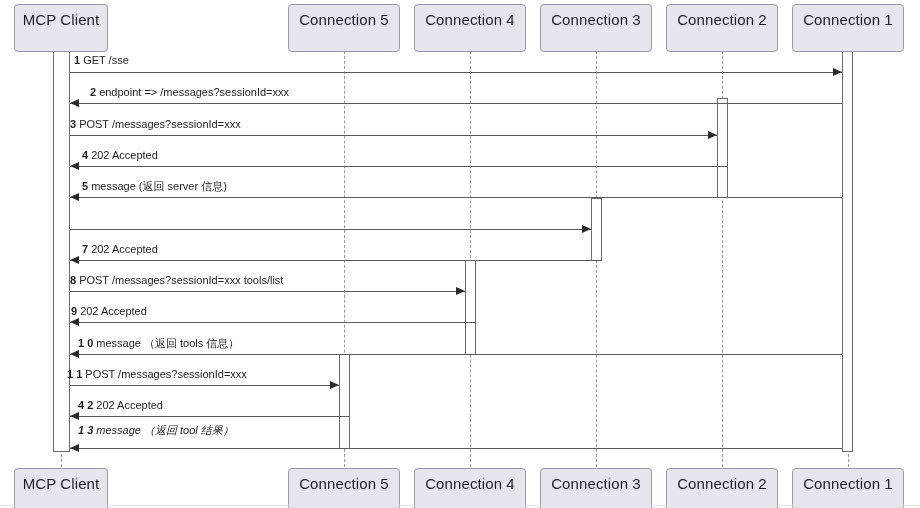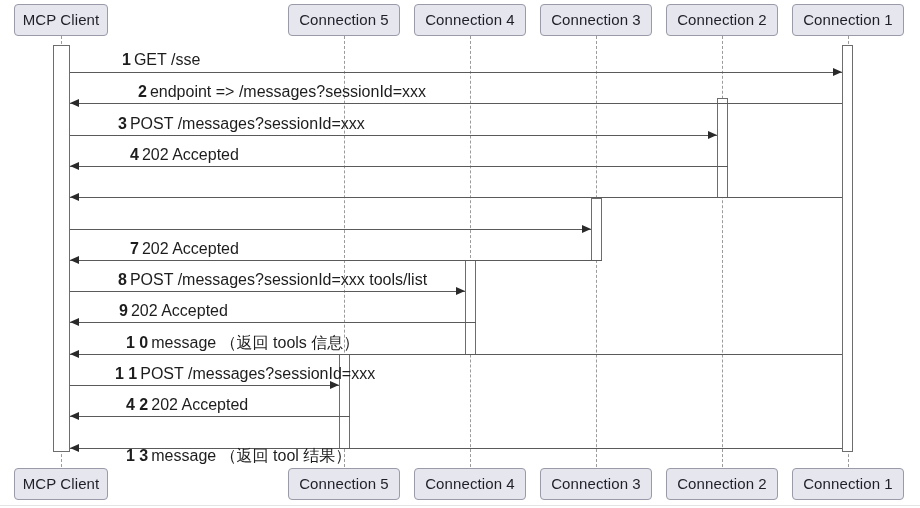--- a/index.html
+++ b/index.html
@@ -20,21 +20,21 @@
     left: 0; top: 0;
     width: 920px;
     height: 508px;
   }
   .participant-box {
     position: absolute;
     box-sizing: border-box;
     background: #e6e6ef;
     border: 1px solid #9a9aa8;
     border-radius: 4px;
-    height: 32px;
+    height: 48px;
     line-height: 30px;
     text-align: center;
     font-size: 15px;
     color: #1f1f28;
     letter-spacing: 0.1px;
     white-space: nowrap;
   }
   .lifeline {
     position: absolute;
     width: 0;
@@ -60,25 +60,24 @@
     border-bottom: 4.5px solid transparent;
     border-left: 9px solid #2a2a2a;
   }
   .arrow-head.left {
     border-top: 4.5px solid transparent;
     border-bottom: 4.5px solid transparent;
     border-right: 9px solid #2a2a2a;
   }
   .msg-label {
     position: absolute;
-    font-size: 16px;
+    font-size: 11px;
     color: #1d1d1d;
     white-space: nowrap;
     line-height: 16px;
-    margin-left: 48px;
   }
   .msg-label .seq {
     font-weight: bold;
     margin-right: 3px;
   }
   .bottom-rule {
     position: absolute;
     left: 0;
     width: 920px;
     height: 0;
@@ -108,20 +107,21 @@
     <div class="arrow-head left" style="top: 99px; left: 70px;"></div>
     <div class="msg-label" style="left: 90px; top: 84px;"><span class="seq">2</span><span>endpoint =&gt; /messages?sessionId=xxx</span></div>
     <div class="msg-line" style="left: 70px; top: 135px; width: 647px;"></div>
     <div class="arrow-head right" style="top: 131px; left: 708px;"></div>
     <div class="msg-label" style="left: 70px; top: 116px;"><span class="seq">3</span><span>POST /messages?sessionId=xxx</span></div>
     <div class="msg-line" style="left: 70px; top: 166px; width: 658px;"></div>
     <div class="arrow-head left" style="top: 162px; left: 70px;"></div>
     <div class="msg-label" style="left: 82px; top: 147px;"><span class="seq">4</span><span>202 Accepted</span></div>
     <div class="msg-line" style="left: 70px; top: 197px; width: 772px;"></div>
     <div class="arrow-head left" style="top: 193px; left: 70px;"></div>
+    <div class="msg-label" style="left: 82px; top: 178px;"><span class="seq">5</span><span>message (返回 server 信息)</span></div>
     <div class="msg-line" style="left: 70px; top: 229px; width: 521px;"></div>
     <div class="arrow-head right" style="top: 225px; left: 582px;"></div>
     <div class="msg-line" style="left: 70px; top: 260px; width: 532px;"></div>
     <div class="arrow-head left" style="top: 256px; left: 70px;"></div>
     <div class="msg-label" style="left: 82px; top: 241px;"><span class="seq">7</span><span>202 Accepted</span></div>
     <div class="msg-line" style="left: 70px; top: 291px; width: 395px;"></div>
     <div class="arrow-head right" style="top: 287px; left: 456px;"></div>
     <div class="msg-label" style="left: 70px; top: 272px;"><span class="seq">8</span><span>POST /messages?sessionId=xxx tools/list</span></div>
     <div class="msg-line" style="left: 70px; top: 322px; width: 406px;"></div>
     <div class="arrow-head left" style="top: 318px; left: 70px;"></div>
@@ -130,21 +130,21 @@
     <div class="arrow-head left" style="top: 350px; left: 70px;"></div>
     <div class="msg-label" style="left: 78px; top: 335px;"><span class="seq">1 0</span><span>message  （返回 tools 信息）</span></div>
     <div class="msg-line" style="left: 70px; top: 385px; width: 269px;"></div>
     <div class="arrow-head right" style="top: 381px; left: 330px;"></div>
     <div class="msg-label" style="left: 67px; top: 366px;"><span class="seq">1 1</span><span>POST /messages?sessionId=xxx</span></div>
     <div class="msg-line" style="left: 70px; top: 416px; width: 280px;"></div>
     <div class="arrow-head left" style="top: 412px; left: 70px;"></div>
     <div class="msg-label" style="left: 78px; top: 397px;"><span class="seq">4 2</span><span>202 Accepted</span></div>
     <div class="msg-line" style="left: 70px; top: 448px; width: 772px;"></div>
     <div class="arrow-head left" style="top: 444px; left: 70px;"></div>
-    <div class="msg-label" style="left: 78px; top: 448px;"><span class="seq">1 3</span><span>message  （返回 tool 结果）</span></div>
+    <div class="msg-label" style="left: 78px; top: 422px; font-style: italic;"><span class="seq">1 3</span><span>message  （返回 tool 结果）</span></div>
     <div class="participant-box" style="left: 14px; width: 94px; top: 4px;">MCP Client</div>
     <div class="participant-box" style="left: 14px; width: 94px; top: 468px;">MCP Client</div>
     <div class="participant-box" style="left: 288px; width: 112px; top: 4px;">Connection 5</div>
     <div class="participant-box" style="left: 288px; width: 112px; top: 468px;">Connection 5</div>
     <div class="participant-box" style="left: 414px; width: 112px; top: 4px;">Connection 4</div>
     <div class="participant-box" style="left: 414px; width: 112px; top: 468px;">Connection 4</div>
     <div class="participant-box" style="left: 540px; width: 112px; top: 4px;">Connection 3</div>
     <div class="participant-box" style="left: 540px; width: 112px; top: 468px;">Connection 3</div>
     <div class="participant-box" style="left: 666px; width: 112px; top: 4px;">Connection 2</div>
     <div class="participant-box" style="left: 666px; width: 112px; top: 468px;">Connection 2</div>

